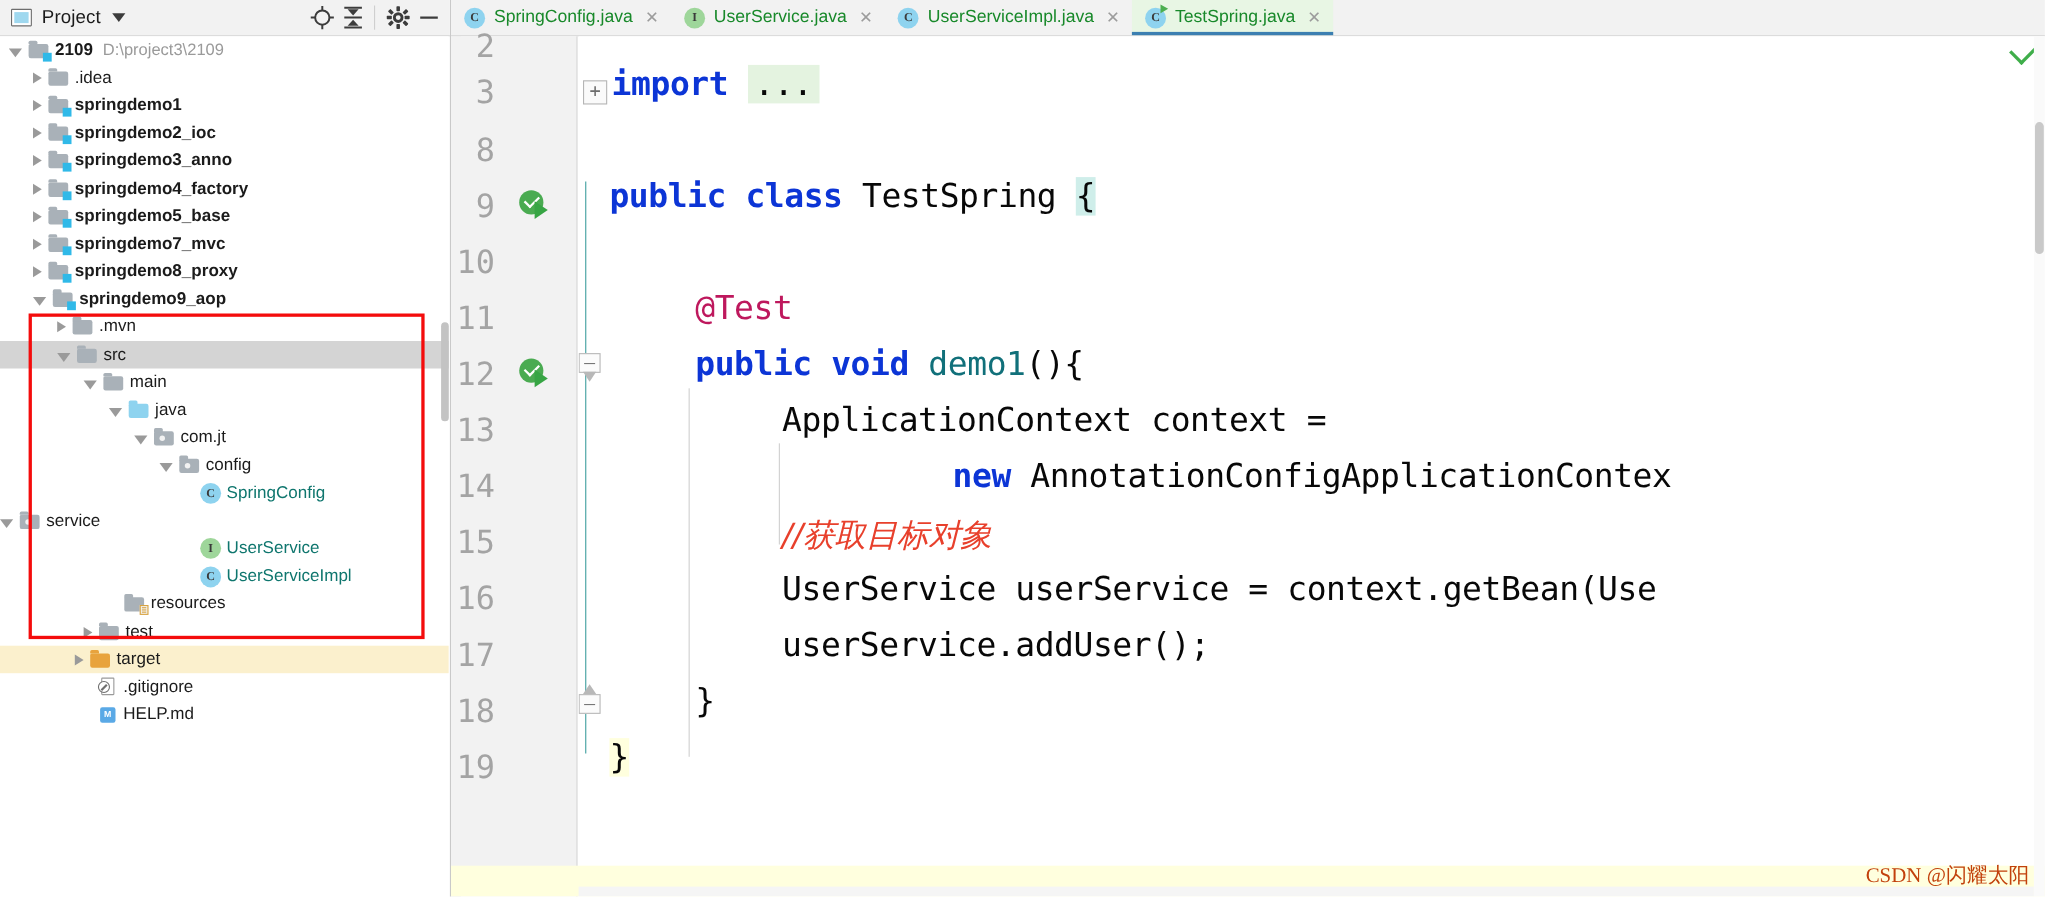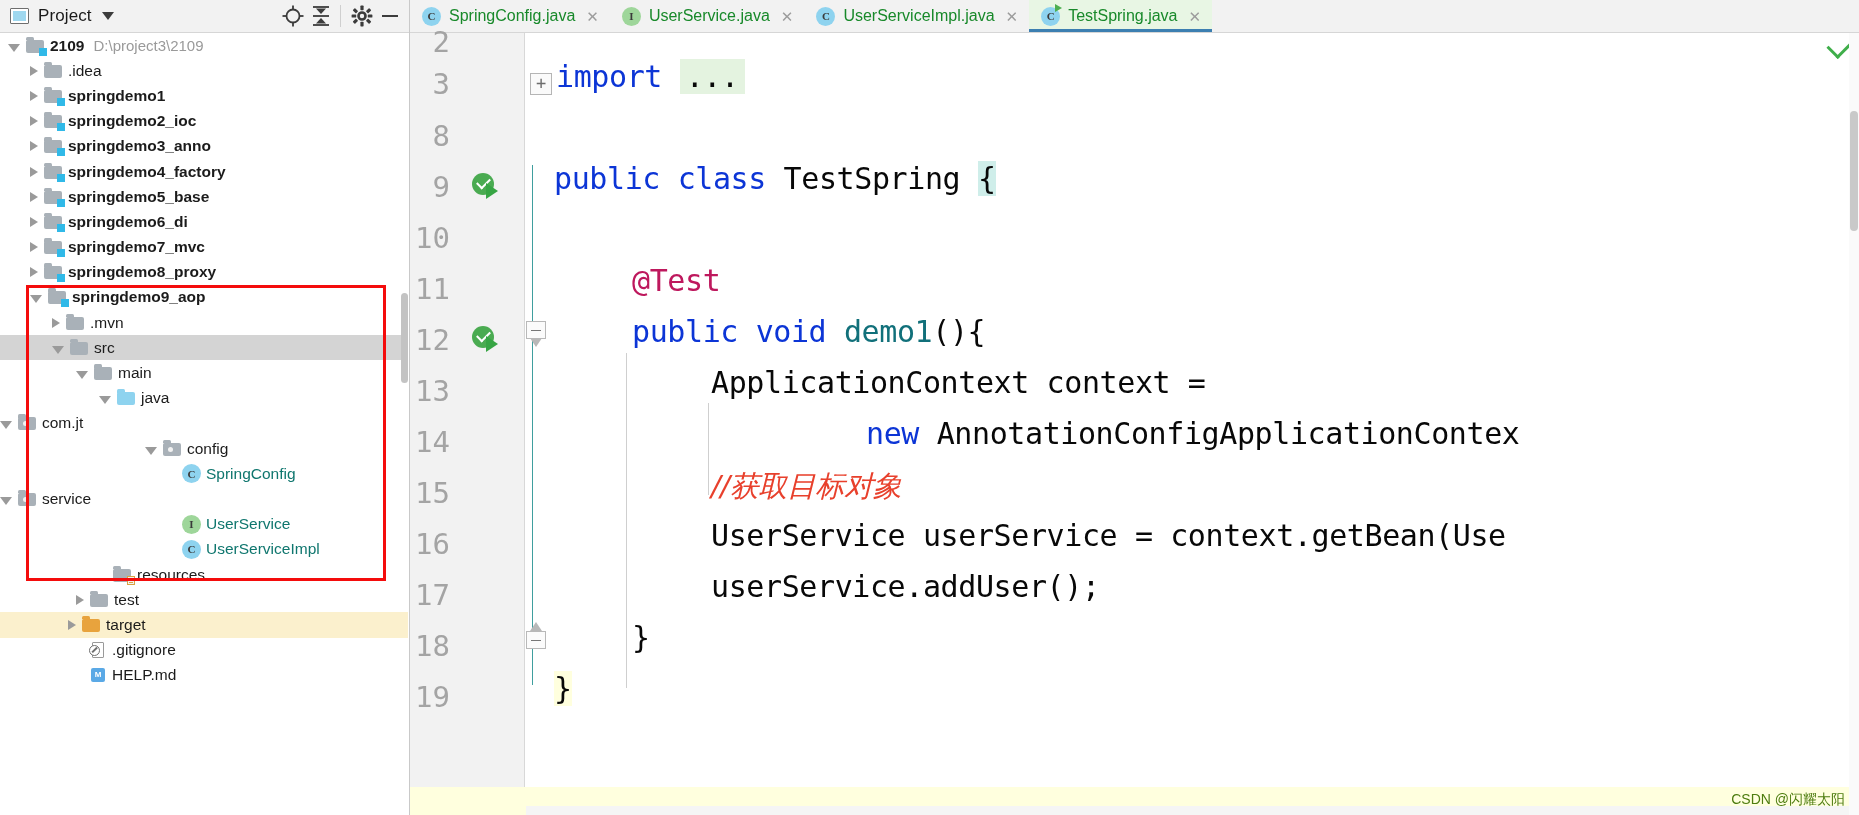--- a/index.html
+++ b/index.html
@@ -177,21 +177,21 @@
   }
   .line{
     position:absolute;left:0;font-family:"DejaVu Sans Mono","Liberation Mono",monospace;
     font-size:30px;white-space:pre;color:#080808;letter-spacing:-0.4px;
   }
   .lnum{
     position:absolute;right:74px;text-align:right;width:60px;
     font-family:"DejaVu Sans Mono","Liberation Mono",monospace;
     font-size:29px;color:#a4a4a4;
   }
-  .kw{color:#0c35d6;font-weight:normal;}
+  .kw{color:#0c35d6;font-weight:bold;}
   .anno{color:#be185d;}
   .cmt{color:#e8402c;font-style:italic;font-family:"DejaVu Sans",sans-serif;}
   .meth{color:#11707a;}
   .fold{
     position:absolute;width:22px;height:22px;border:1px solid #b5b5b5;background:#fafafa;
     box-sizing:border-box;color:#6d6d6d;font-size:17px;line-height:19px;text-align:center;
     font-family:"DejaVu Sans Mono",monospace;
   }
   .import-hl{background:#e4f3e0;padding:0 6px;}
   .run-ico{
@@ -237,22 +237,22 @@
     transform:rotate(-45deg);
   }
   .rt-scroll{
     position:absolute;right:0;top:33px;width:10px;height:782px;background:#fafafa;
   }
   .rt-thumb{position:absolute;right:1px;width:8px;background:#c9c9c9;border-radius:4px;}
   .bottom-strip{
     position:absolute;left:0;right:0;bottom:0;height:28px;background:#ffffde;
   }
   .watermark{
-    position:absolute;right:14px;bottom:6px;font-size:14px;color:#4d7c0f;
-    font-family:Liberation Sans, sans-serif;
+    position:absolute;right:14px;bottom:6px;font-size:19px;color:#c2410c;
+    font-family:Liberation Serif, serif;
   }
   .hscroll{
     position:absolute;left:116px;right:10px;bottom:0;height:9px;background:#f5f5f5;
   }
 </style>
 </head>
 <body>
 
 <div class="app">
 
@@ -363,28 +363,20 @@
             <div class="badge-mod"></div>
           </div>
         <span class="lbl b">springdemo5_base</span>
       </div>
       <div class="row" style="padding-left:30px">
         <div class="arrow"></div>
         <div class="ico">
             <div class="folder"></div>
             <div class="badge-mod"></div>
           </div>
-        <span class="lbl b">springdemo6_di</span>
-      </div>
-      <div class="row" style="padding-left:30px">
-        <div class="arrow"></div>
-        <div class="ico">
-            <div class="folder"></div>
-            <div class="badge-mod"></div>
-          </div>
         <span class="lbl b">springdemo7_mvc</span>
       </div>
       <div class="row" style="padding-left:30px">
         <div class="arrow"></div>
         <div class="ico">
             <div class="folder"></div>
             <div class="badge-mod"></div>
           </div>
         <span class="lbl b">springdemo8_proxy</span>
       </div>
@@ -418,21 +410,21 @@
           </div>
         <span class="lbl">main</span>
       </div>
       <div class="row" style="padding-left:99px">
         <div class="arrow open"></div>
         <div class="ico">
             <div class="folder blue"></div>
           </div>
         <span class="lbl">java</span>
       </div>
-      <div class="row" style="">
+      <div class="row" style="padding-left:122px">
         <div class="arrow open"></div>
         <div class="ico">
             <div class="folder"></div>
             <div class="badge-src"></div>
           </div>
         <span class="lbl">com.jt</span>
       </div>
       <div class="row" style="padding-left:145px">
         <div class="arrow open"></div>
         <div class="ico">

